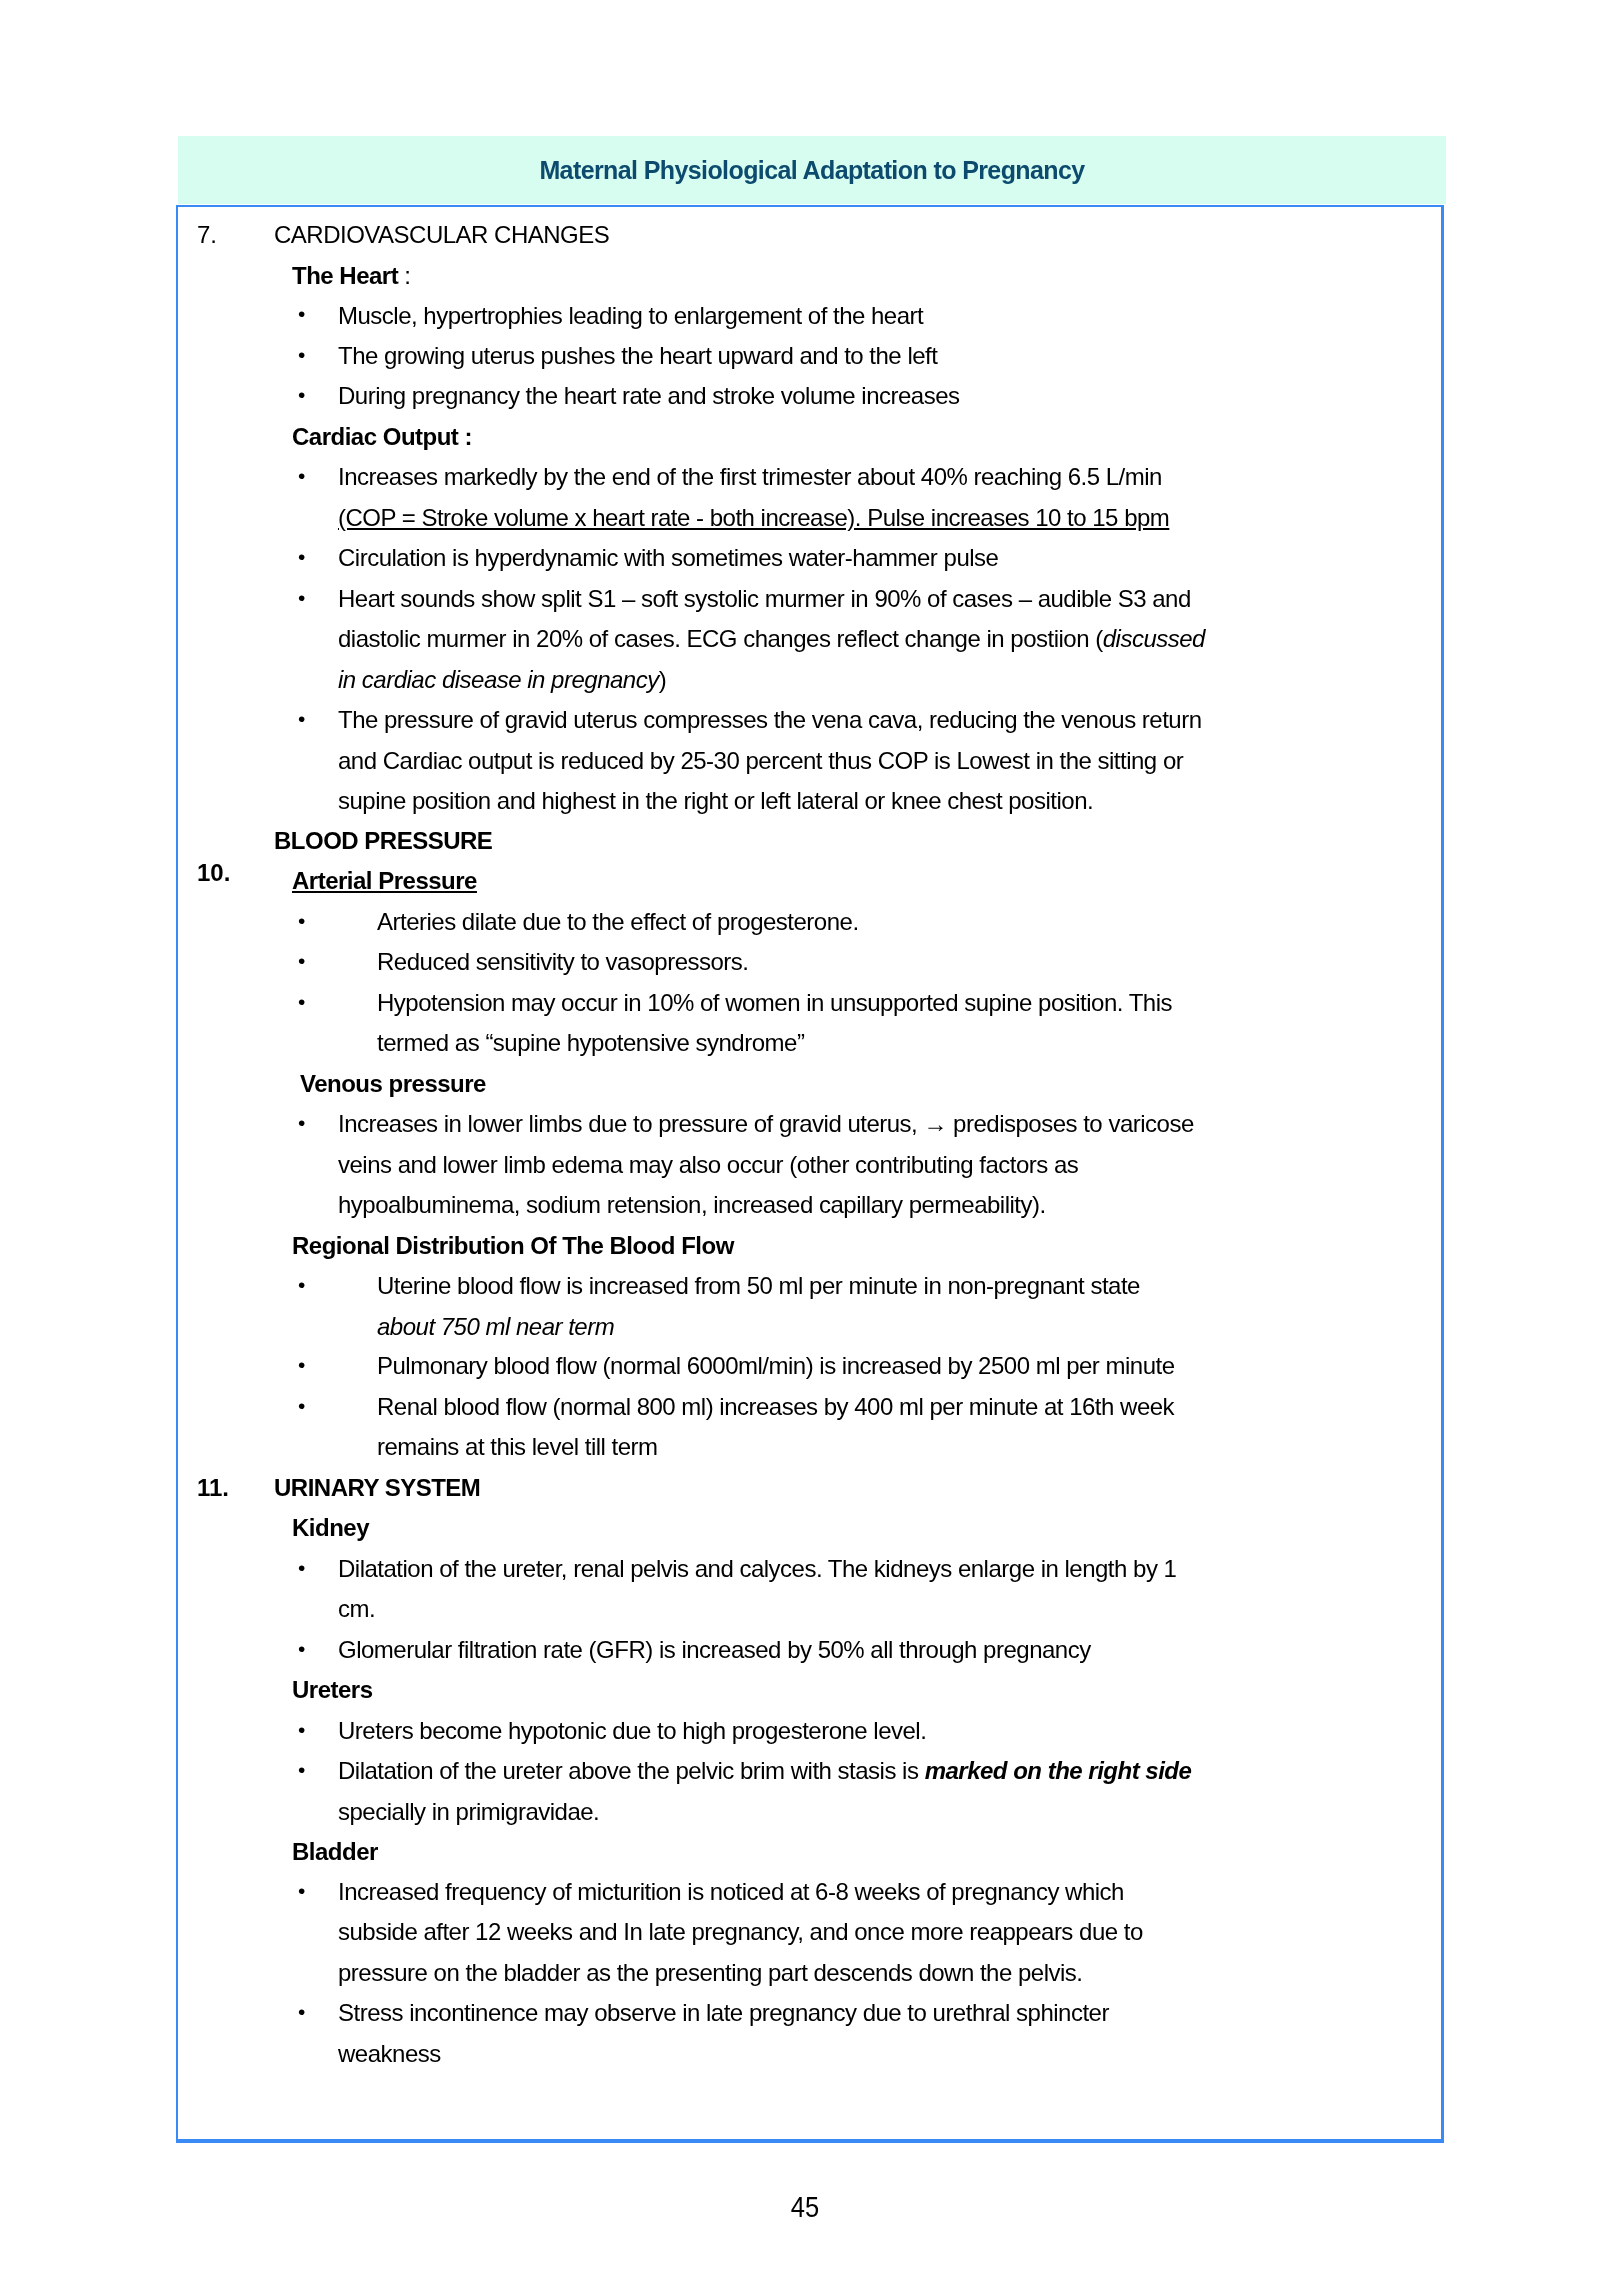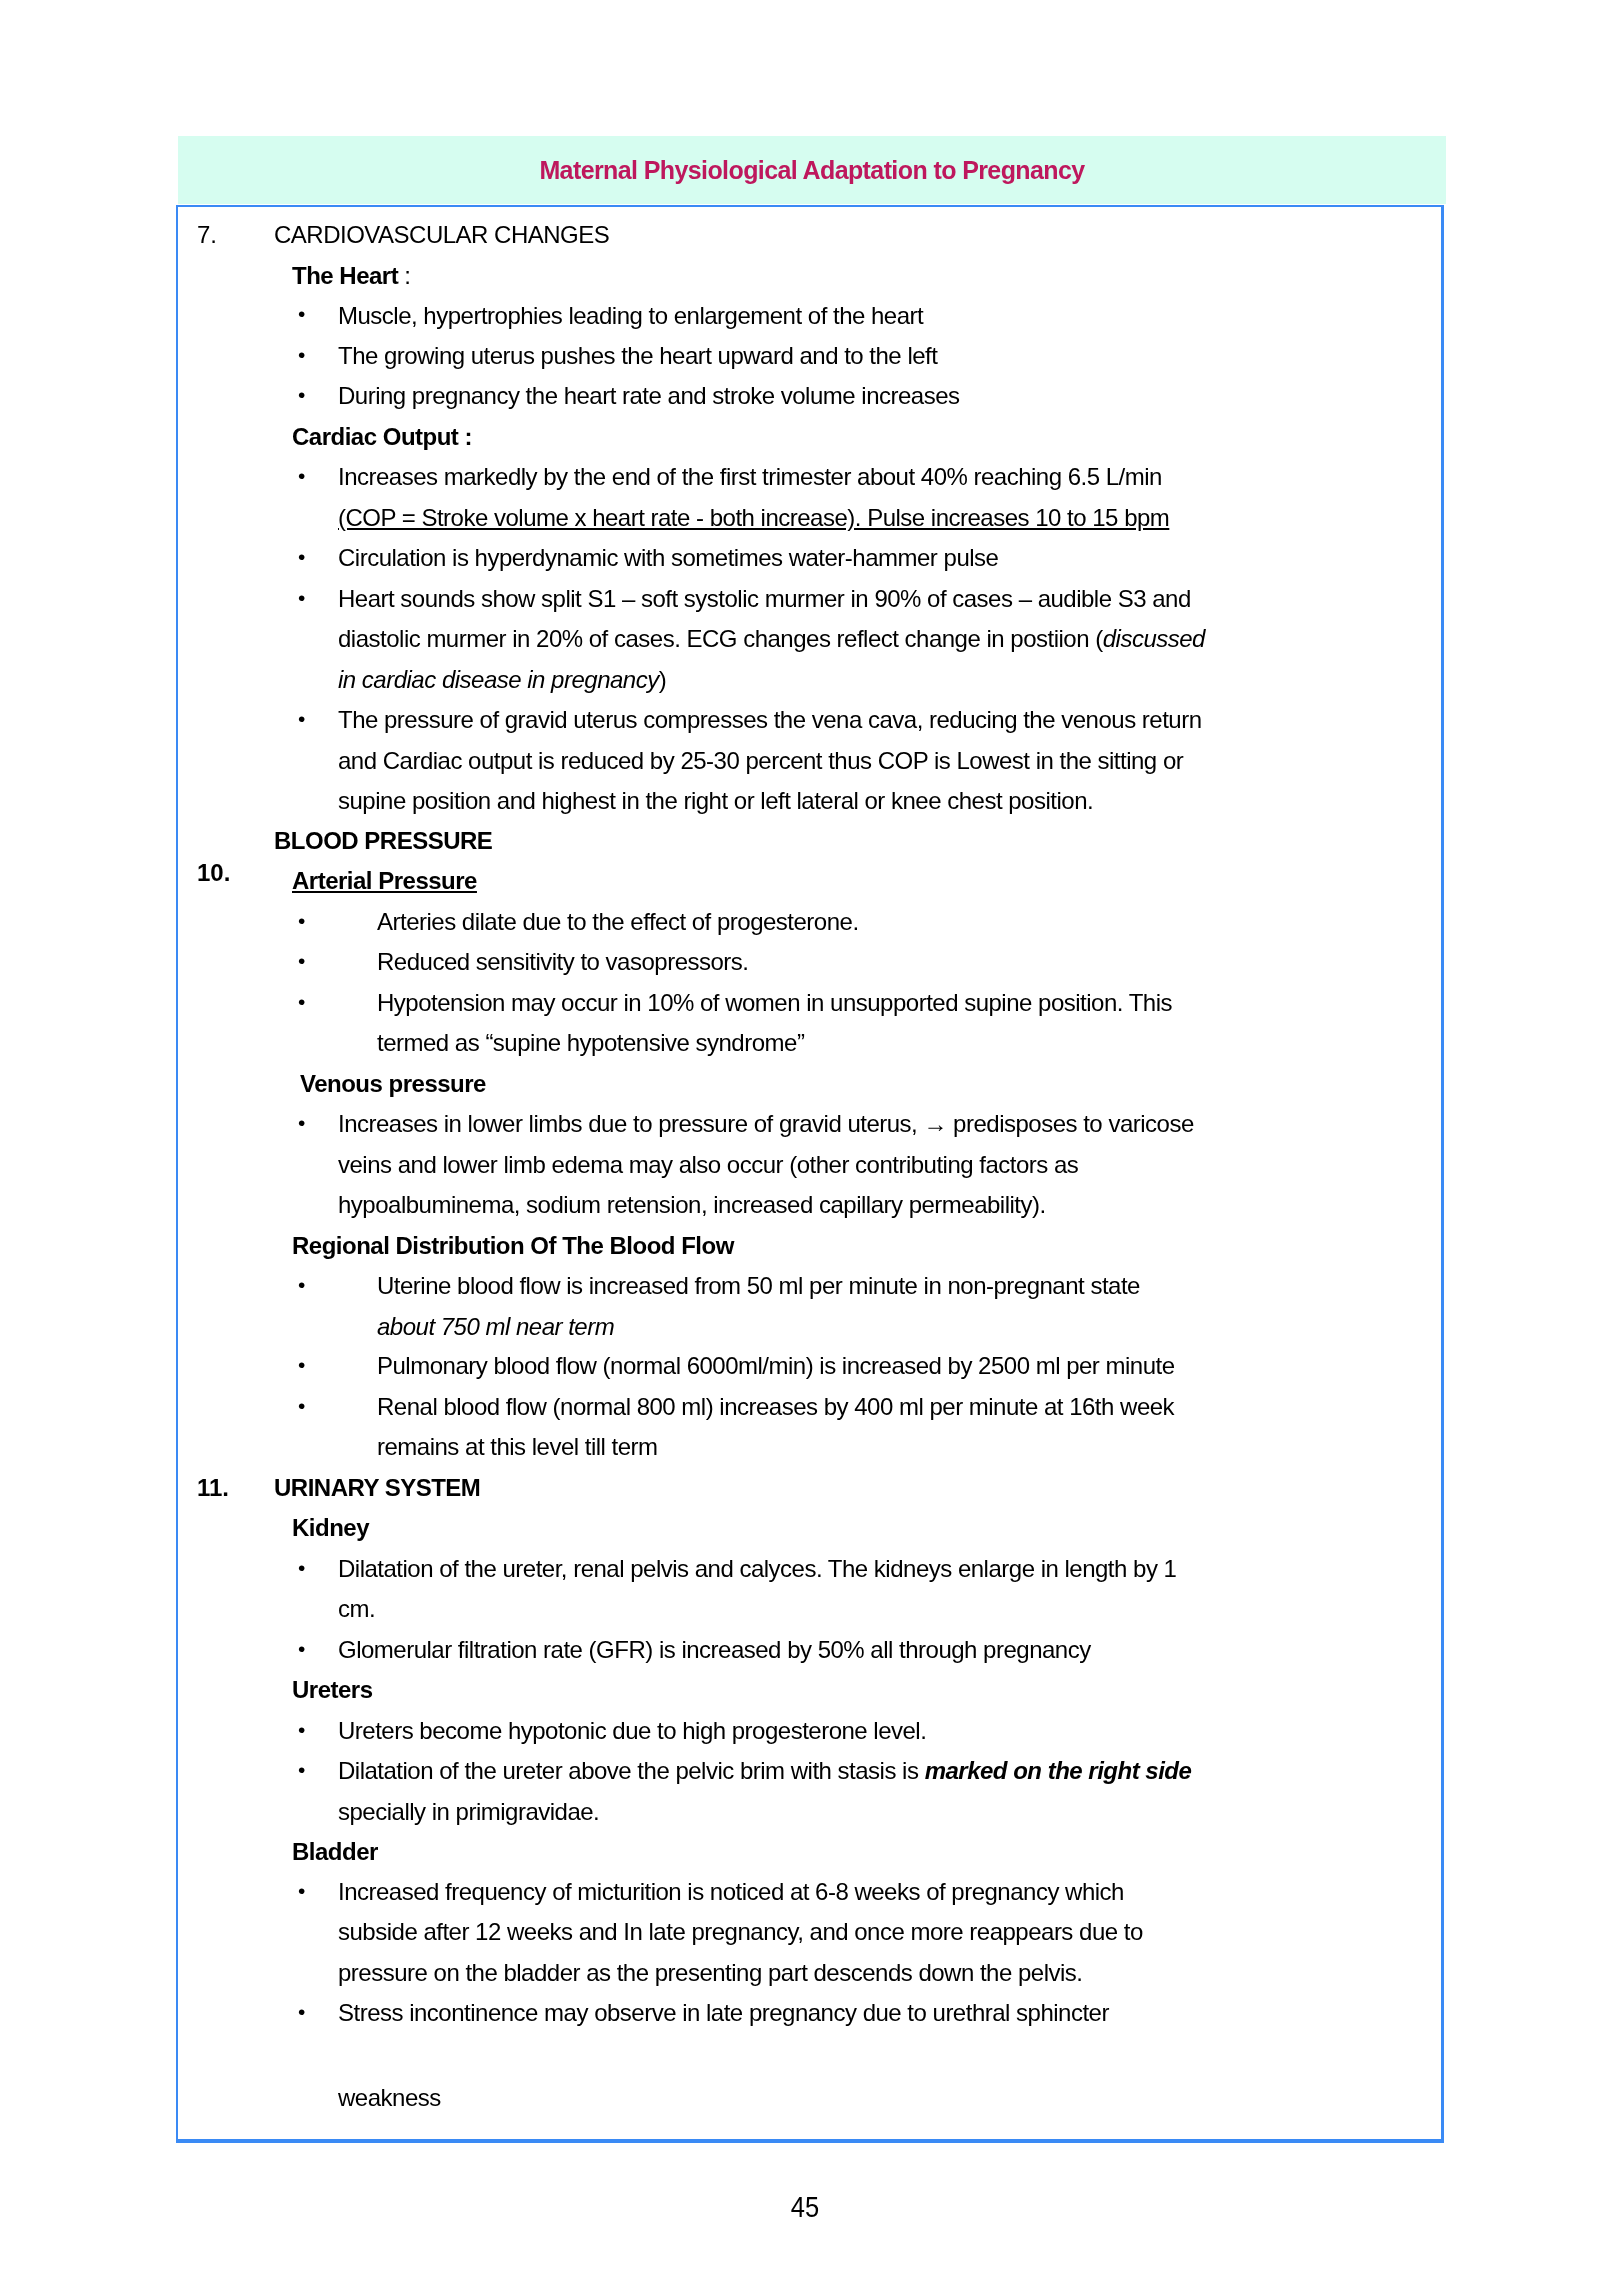--- a/index.html
+++ b/index.html
@@ -1,21 +1,21 @@
 <!DOCTYPE html>
 <html style="font-size:15px"><head>
 <meta charset="utf-8">
 <style>
   html, body { margin: 0; padding: 0; background: #ffffff; }
   body { width: 1610px; height: 2285px; position: relative; overflow: hidden;
          font-family: "Liberation Sans", sans-serif; color: #000; }
   .header-band { position: absolute; left: 178px; top: 136px; width: 1268px; height: 68px;
                  background: #d6fdf0; display: flex; align-items: center; justify-content: center; }
   .header-title { font-family: "Liberation Sans", sans-serif; font-weight: bold; font-size: 25px;
-                  color: #be185d; letter-spacing: -0.6px; }
+                  color: #0c4a6e; letter-spacing: -0.6px; }
   .content-box { position: absolute; left: 176px; top: 205px; width: 1263px; height: 1932px;
                  border: 2.9px solid #3a8af5; border-right-width: 3.8px; border-bottom-width: 4.8px; background: #fff; }
   .line { position: absolute; font-size: 24px; white-space: nowrap; letter-spacing: -0.5px; line-height: 28.5px; }
   .num { position: absolute; font-size: 24px; }
   .bold { font-weight: bold; }
   .bullet { position: absolute; font-size: 21px; }
   .it { font-style: italic; }
   .bi { font-weight: bold; font-style: italic; }
   .page-number { position: absolute; left: 0; width: 1610px; top: 2190px; text-align: center;
                  font-size: 30px; font-family: "Liberation Sans", sans-serif; transform: scaleX(0.85); }
@@ -110,17 +110,17 @@
   <span class="line" style="left:338px;top:1798px;">specially in primigravidae.</span>
 
   <span class="line bold" style="left:292px;top:1838px;">Bladder</span>
 
   <span class="bullet" style="left:298px;top:1879px;">•</span>
   <span class="line" style="left:338px;top:1878px;">Increased frequency of micturition is noticed at 6-8 weeks of pregnancy which</span>
   <span class="line" style="left:338px;top:1918px;">subside after 12 weeks and In late pregnancy, and once more reappears due to</span>
   <span class="line" style="left:338px;top:1959px;">pressure on the bladder as the presenting part descends down the pelvis.</span>
   <span class="bullet" style="left:298px;top:2000px;">•</span>
   <span class="line" style="left:338px;top:1999px;">Stress incontinence may observe in late pregnancy due to urethral sphincter</span>
-  <span class="line" style="left:338px;top:2040px;margin-top:44px;">weakness</span>
+  <span class="line" style="left:338px;top:2040px;">weakness</span>
 </div>
 
 <div class="page-number">45</div>
 
 
 </body></html>

